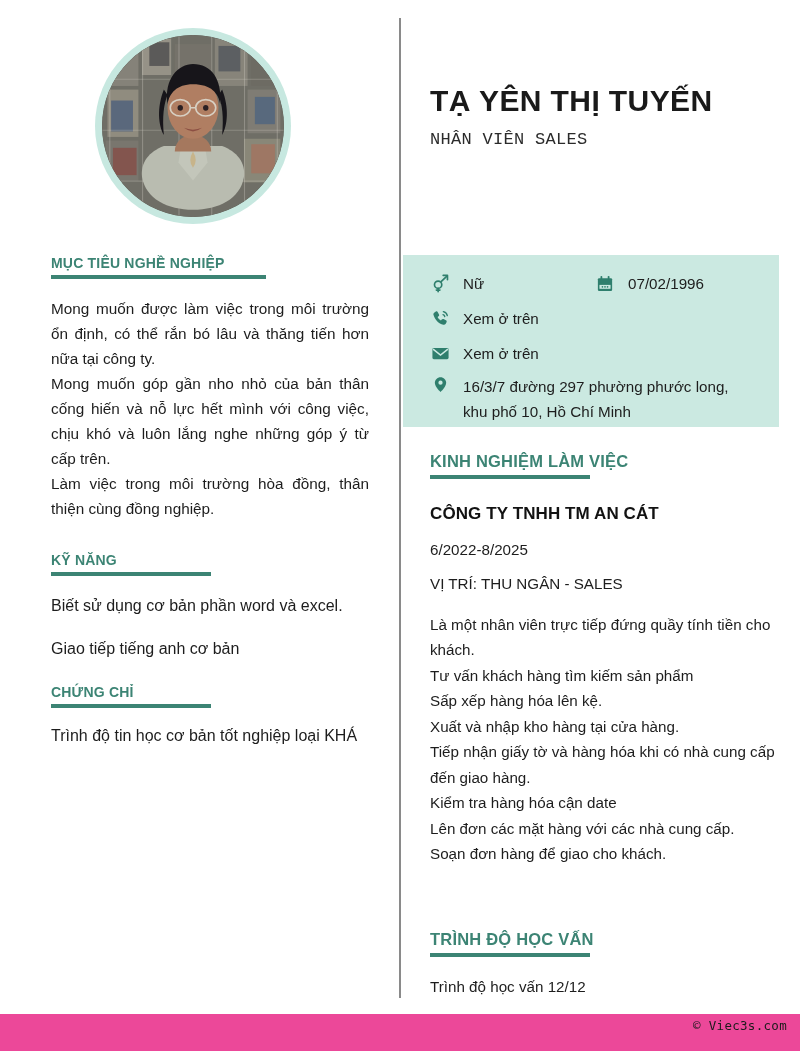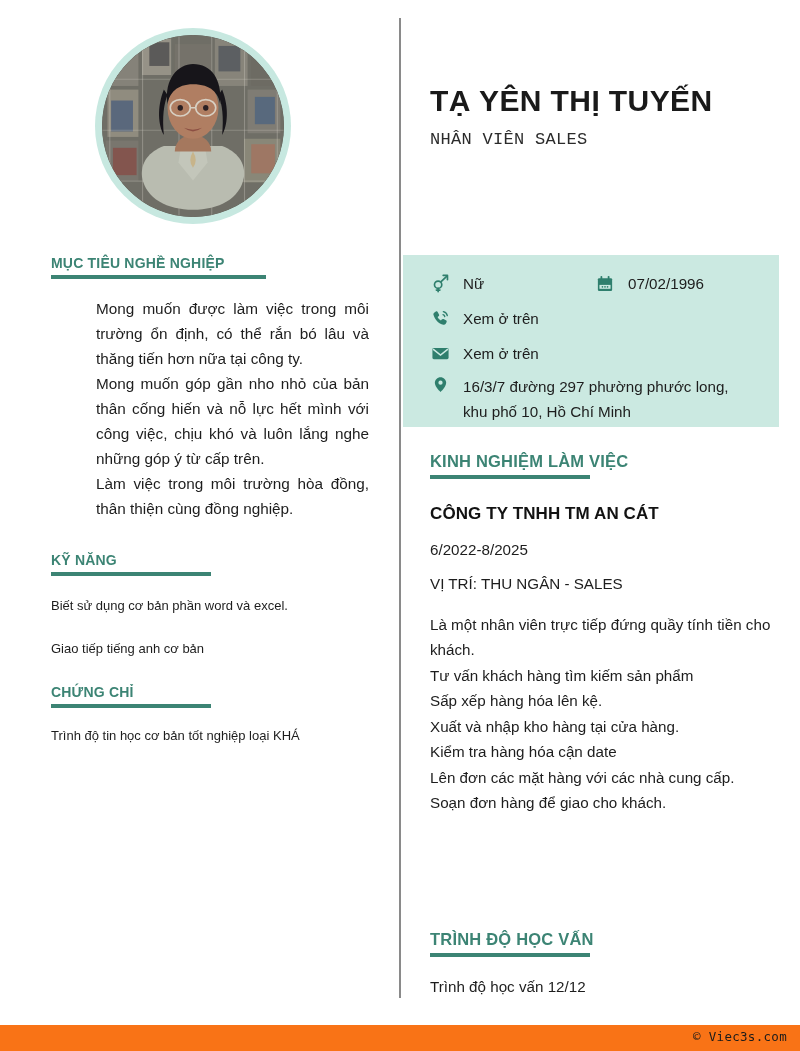--- a/index.html
+++ b/index.html
@@ -82,24 +82,24 @@
 
   
   .para-justify {
     font-size: 15.3px;
     color: #1d1d1d;
     line-height: 25px;
     text-align: justify;
     text-justify: inter-word;
     margin: 0;
   }
-  .obj-block { margin-top: 17px; margin-left: 45px; }
+  .obj-block { margin-top: 17px; }
   .obj-block p { margin: 0; }
   .skill-item {
-    font-size: 13px;
+    font-size: 16px;
     color: #1d1d1d;
     line-height: 25px;
     text-align: justify;
     margin: 0;
   }
   .skill-item + .skill-item { margin-top: 18px; }
   .skills-body { margin-top: 17px; }
   .cert-body { margin-top: 15px; }
 
   
@@ -219,22 +219,22 @@
     color: #1d1d1d;
     line-height: 24px;
   }
 
   
   .footer-band {
     position: absolute;
     left: 0;
     bottom: 0;
     width: 800px;
-    height: 26px;
-    background: #f97316;
+    height: 37px;
+    background: #ec4899;
   }
   .footer-text {
     position: absolute;
     right: 13px;
     top: 4px;
     font-family: "DejaVu Sans Mono", monospace;
     font-size: 12.5px;
     color: #1b1b1b;
     letter-spacing: 0.3px;
   }
@@ -407,20 +407,21 @@
       <div class="r-sec-head">KINH NGHIỆM LÀM VIỆC</div>
       <div class="r-rule"></div>
       <div class="job-company">CÔNG TY TNHH TM AN CÁT</div>
       <div class="job-dates">6/2022-8/2025</div>
       <div class="job-title">VỊ TRÍ: THU NGÂN - SALES</div>
       <div class="job-duties">
         <div>Là một nhân viên trực tiếp đứng quầy tính tiền cho khách.</div>
         <div>Tư vấn khách hàng tìm kiếm sản phẩm</div>
         <div>Sấp xếp hàng hóa lên kệ.</div>
         <div>Xuất và nhập kho hàng tại cửa hàng.</div>
+        <div>Tiếp nhận giấy tờ và hàng hóa khi có nhà cung cấp đến giao hàng.</div>
         <div>Kiểm tra hàng hóa cận date</div>
         <div>Lên đơn các mặt hàng với các nhà cung cấp.</div>
         <div>Soạn đơn hàng để giao cho khách.</div>
       </div>
     </div>
 
     <div class="r-section" style="top:930px;">
       <div class="r-sec-head">TRÌNH ĐỘ HỌC VẤN</div>
       <div class="r-rule"></div>
       <div class="edu-body">Trình độ học vấn 12/12</div>

